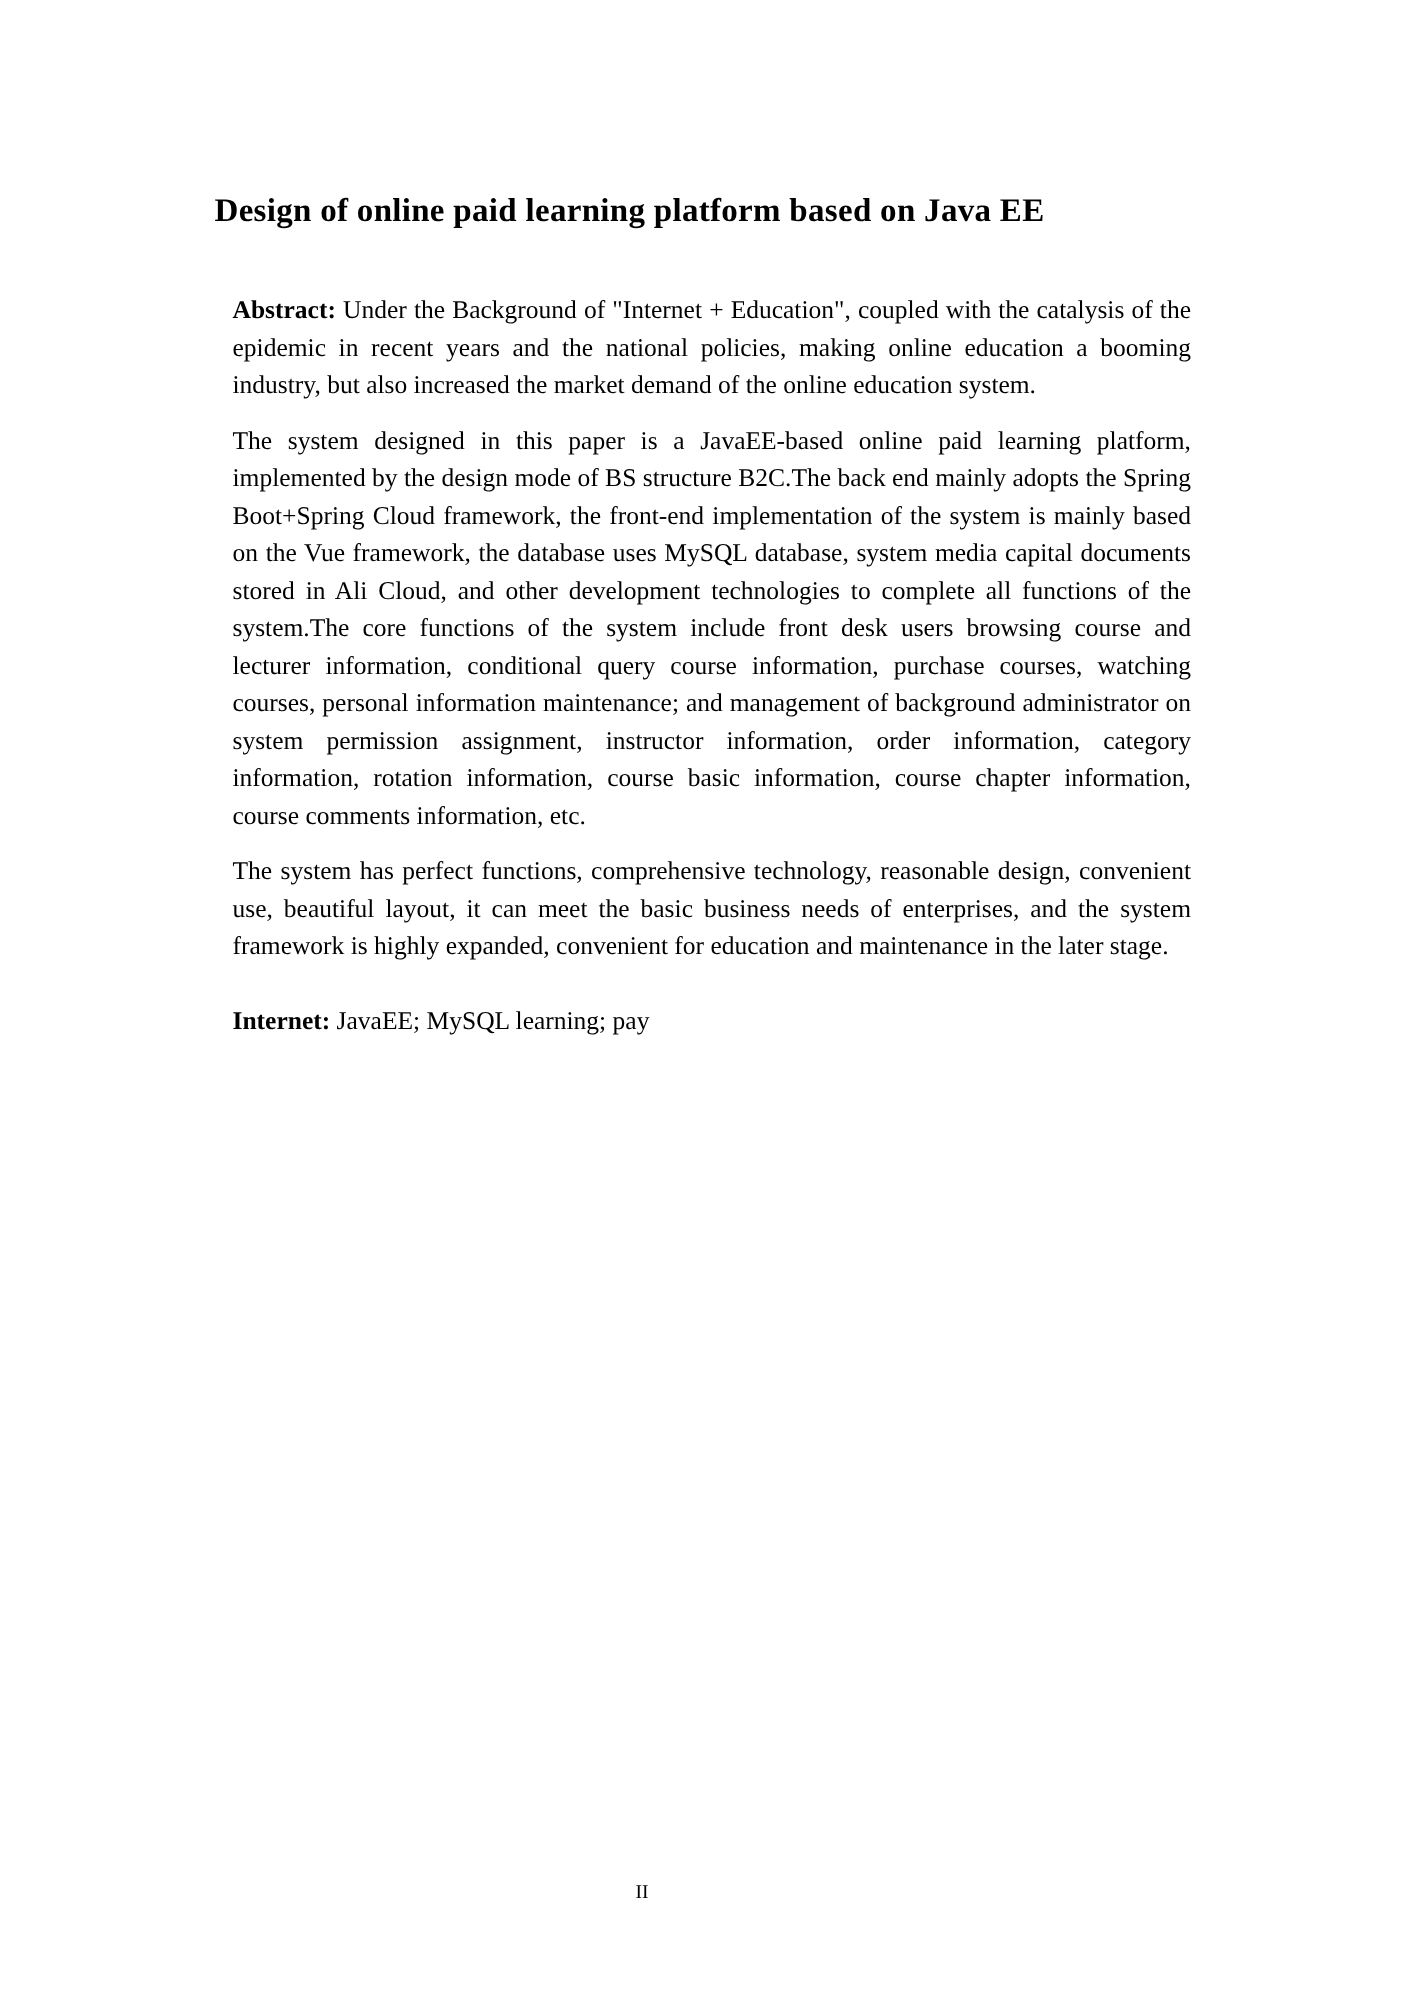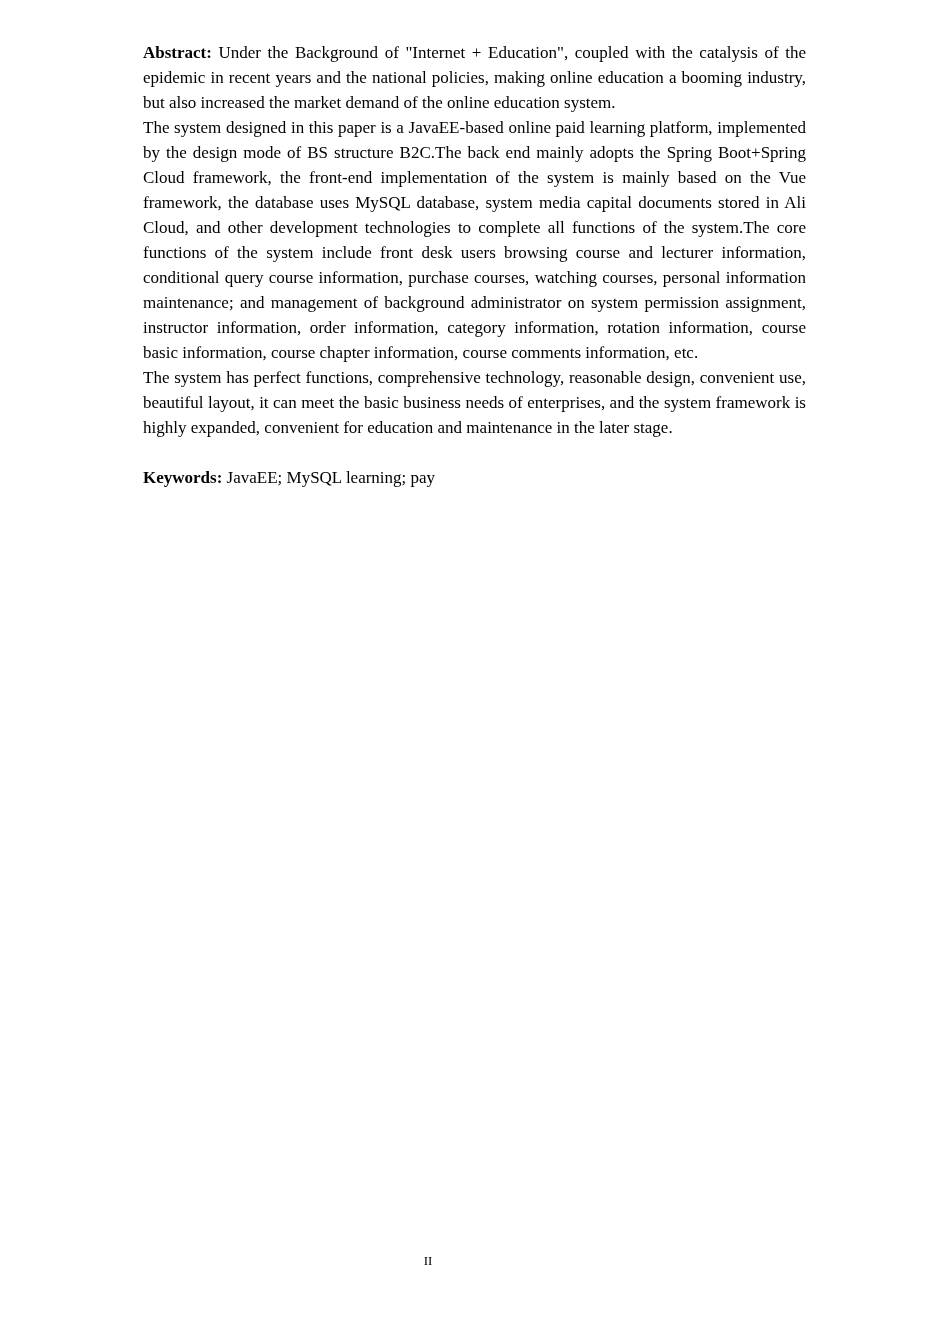--- a/index.html
+++ b/index.html
@@ -23,21 +23,21 @@
   }
   .title {
     margin: 126px 0 0 0;
     font-size: 22px;
     line-height: 28px;
     font-weight: bold;
     text-align: left;
     letter-spacing: 0.2px;
   }
   .para {
-    margin: 0;
+    margin: 12px;
     font-size: 17px;
     line-height: 25px;
     text-align: justify;
     text-justify: inter-word;
   }
   .para.first {
     margin-top: 40px;
   }
   .keywords {
     margin-top: 25px;
@@ -55,24 +55,25 @@
     font-size: 13px;
     line-height: 15px;
     font-family: "Liberation Serif", serif;
   }
 </style>
 </head>
 <body>
 
 <div class="content">
 
+  <h1 class="title">Design of online paid learning platform based on Java EE</h1>
 
   <p class="para first"><span class="bold">Abstract:</span> <span>Under the Background of "Internet + Education", coupled with the catalysis of the epidemic in recent years and the national policies, making online education a booming industry, but also increased the market demand of the online education system.</span></p>
 
   <p class="para">The system designed in this paper is a JavaEE-based online paid learning platform, implemented by the design mode of BS structure B2C.The back end mainly adopts the Spring Boot+Spring Cloud framework, the front-end implementation of the system is mainly based on the Vue framework, the database uses MySQL database, system media capital documents stored in Ali Cloud, and other development technologies to complete all functions of the system.The core functions of the system include front desk users browsing course and lecturer information, conditional query course information, purchase courses, watching courses, personal information maintenance; and management of background administrator on system permission assignment, instructor information, order information, category information, rotation information, course basic information, course chapter information, course comments information, etc.</p>
 
   <p class="para">The system has perfect functions, comprehensive technology, reasonable design, convenient use, beautiful layout, it can meet the basic business needs of enterprises, and the system framework is highly expanded, convenient for education and maintenance in the later stage.</p>
 
-  <p class="para keywords"><span class="bold">Keywords:</span> <span>JavaEE; MySQL learning; pay</span></p>
+  <p class="para keywords"><span class="bold">Internet:</span> <span>JavaEE; MySQL learning; pay</span></p>
 
 </div>
 
 <div class="page-number">II</div>
 
 </body></html>

